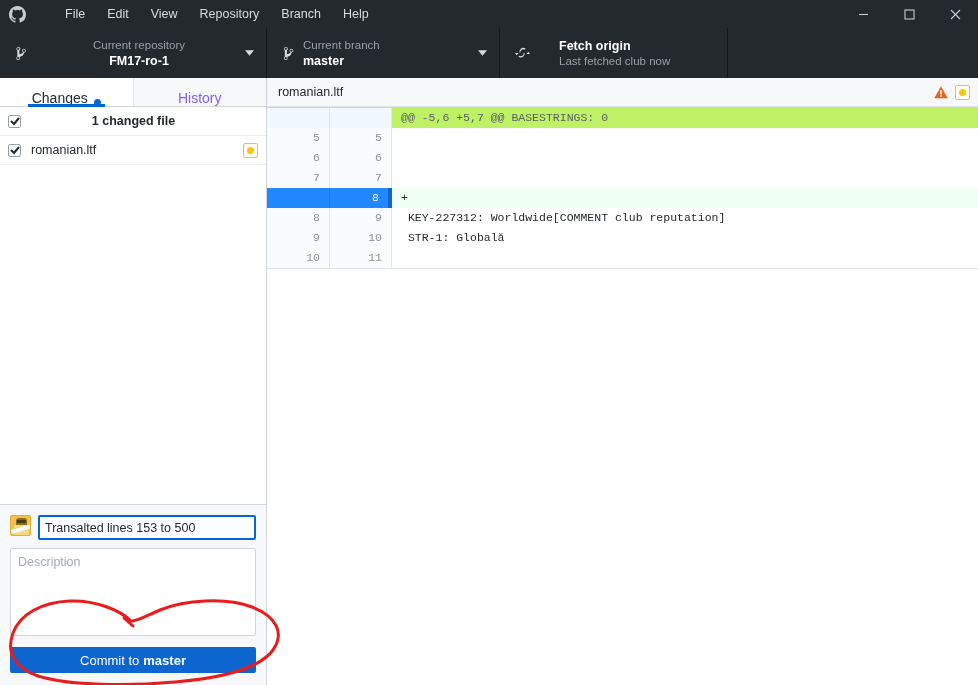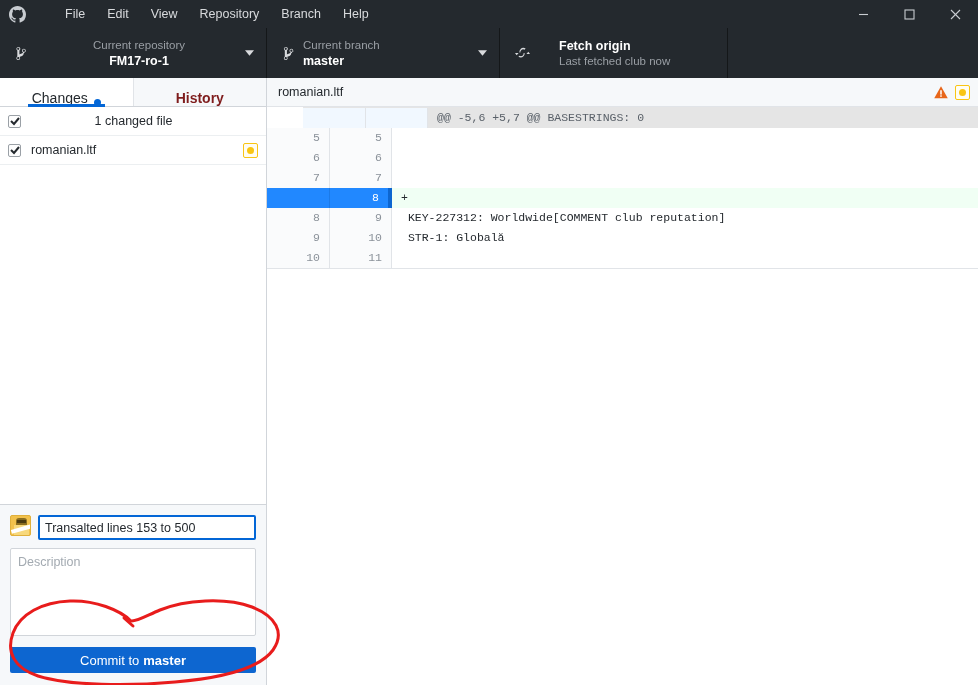--- a/index.html
+++ b/index.html
@@ -53,33 +53,33 @@
     width: 267px; flex: 0 0 267px; background: #f6f8fa;
     border-right: 1px solid #d1d5da; display: flex; flex-direction: column; min-height: 0;
   }
 
   
   .tabs { height: 29px; flex: 0 0 29px; display: flex; background: #fff; border-bottom: 1px solid #d1d5da; }
   .tab {
     flex: 1; display: flex; align-items: flex-end; justify-content: center;
     font-size: 14px; color: #24292e; position: relative; background: #fff;
   }
-  .tab.inactive { background: #f6f8fa; border-left: 1px solid #e1e4e8; color: #7f1d1d; font-weight: bold; }
+  .tab.inactive { background: #f6f8fa; border-left: 1px solid #e1e4e8; color: #8b5cf6; }
   .tab.active::after {
     content: ""; position: absolute; left: 28px; right: 28px; bottom: -1px; height: 3px; background: #0366d6;
   }
   .tab-dot { width: 7px; height: 7px; border-radius: 50%; background: #0366d6; margin-left: 6px; }
 
   
   .filelist { background: #fff; }
   .fl-row {
     height: 29px; display: flex; align-items: center; padding: 0 8px;
     border-bottom: 1px solid #eceff1; font-size: 12.5px; color: #24292e; background: #fff;
   }
-  .fl-header { justify-content: flex-start; }
+  .fl-header { justify-content: flex-start; font-weight: bold; }
   .fl-header .fl-title { flex: 1; text-align: center; padding-right: 22px; }
   .cb {
     width: 13px; height: 13px; flex: 0 0 13px; border: 1px solid #9aa0a6; border-radius: 2px;
     background: #fdfdfd; display: flex; align-items: center; justify-content: center; margin-right: 10px;
   }
   .cb svg { width: 10px; height: 10px; stroke: #24292e; stroke-width: 2; fill: none; }
   .fl-name { flex: 1; overflow: hidden; text-overflow: ellipsis; white-space: nowrap; }
   .status-box {
     width: 15px; height: 15px; flex: 0 0 15px; border: 1px solid #f9c513; border-radius: 2px;
     background: #fffdf2; display: flex; align-items: center; justify-content: center;
@@ -129,21 +129,21 @@
   .diff-body { flex: 1; overflow: hidden; background: #fff; }
   .dl { display: flex; font-family: "Liberation Mono", monospace; font-size: 11.5px; height: 20px; align-items: center; }
   .dl .g1, .dl .g2 {
     width: 63px; flex: 0 0 63px; text-align: right; padding-right: 9px;
     color: #8a9199; background: #fafbfc; border-right: 1px solid #e1e4e8; height: 20px;
     line-height: 20px; overflow: hidden;
   }
   .dl .g1 { width: 63px; flex-basis: 63px; }
   .dl .g2 { width: 62px; flex-basis: 62px; }
   .dl .txt { flex: 1; padding-left: 9px; color: #24292e; white-space: pre; overflow: hidden; line-height: 20px; }
-  .dl.hunk { background: #e5e5e5; height: 21px; margin-left: 36px; }
+  .dl.hunk { background: #bef264; height: 21px; }
   .dl.hunk .g1, .dl.hunk .g2 { background: #f1f8ff; border-right-color: #e1e4e8; }
   .dl.hunk .txt { color: #5a6169; }
   .dl.added { background: #f0fff4; }
   .dl.added .g1 { background: #2188ff; color: #2188ff; border-right: 1px solid #1b7ae8; }
   .dl.added .g2 { background: #2188ff; color: #fff; border-right: 4px solid #0d66d0; }
   .dl.added .txt { color: #24292e; }
   .diff-end { border-top: 1px solid #e1e4e8; }
 
   
   .annot { position: absolute; left: 0; top: 0; width: 978px; height: 685px; pointer-events: none; }

